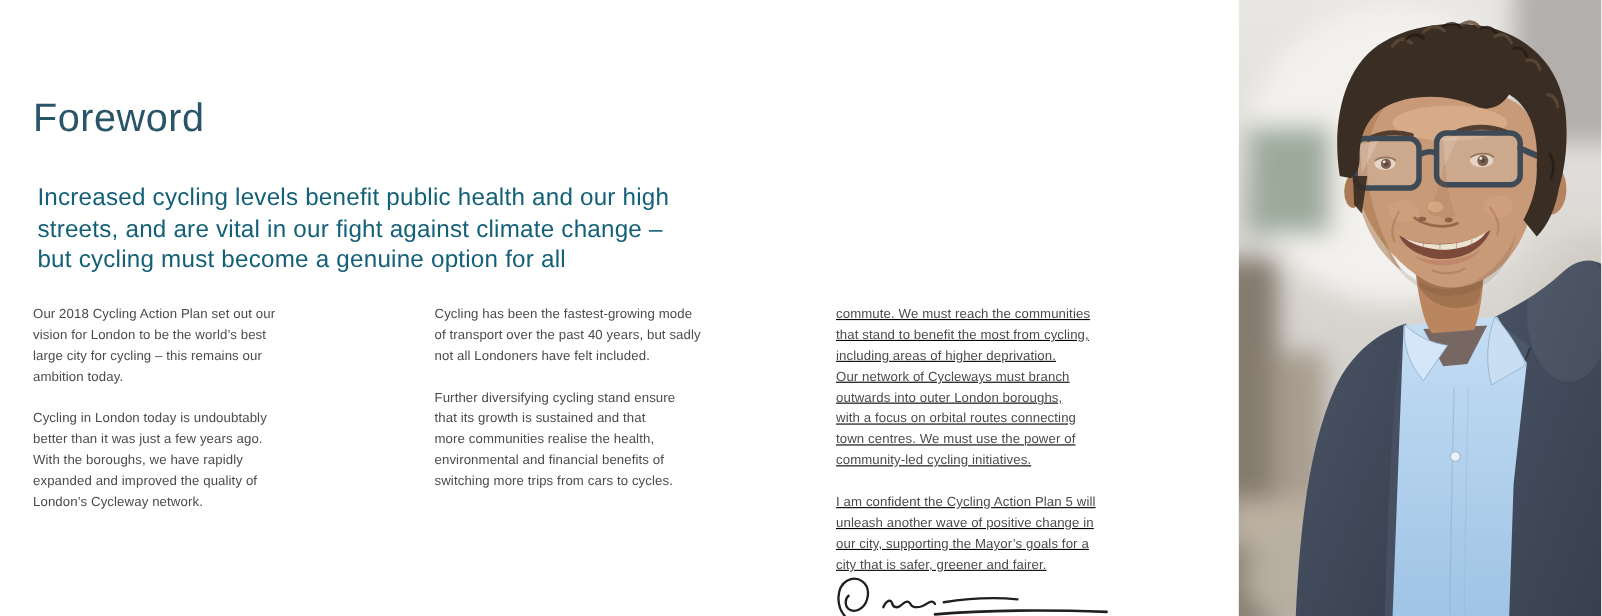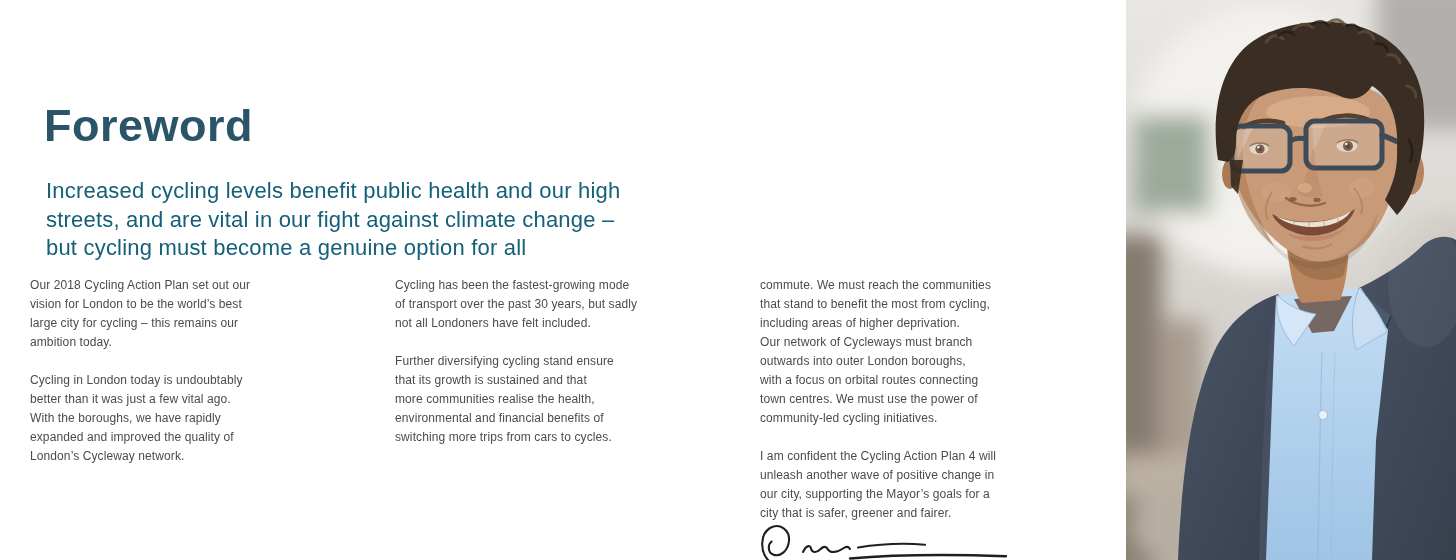--- a/index.html
+++ b/index.html
@@ -7,32 +7,32 @@
   }
   *{box-sizing:border-box;}
   html,body{margin:0;padding:0;}
   body{
     width:1456px;height:560px;overflow:hidden;position:relative;
     background:var(--background);
     font-family:"Liberation Sans","DejaVu Sans",sans-serif;
   }
   .page{position:absolute;inset:0;}
   .page-title{
-    position:absolute;left:30px;top:89px;margin:14px;
-    font-size:45px;line-height:1;font-weight:700;letter-spacing:.5px;
+    position:absolute;left:30px;top:89px;margin:0;
+    font-size:36px;line-height:1;font-weight:400;letter-spacing:.5px;
     color:var(--title);white-space:pre-line;
   }
   .page-subtitle{
-    position:absolute;left:30px;top:161px;margin:16px;width:680px;
+    position:absolute;left:30px;top:161px;margin:4px;width:680px;
     font-size:22px;line-height:28.6px;font-weight:400;letter-spacing:.2px;
     color:var(--subtitle);white-space:pre-line;
   }
   .columns{position:absolute;top:276px;left:0;width:1126px;}
   .col{position:absolute;top:0;width:340px;}
-  .col.c1{left:30px;} .col.c2{left:395px;} .col.c3{left:760px;}
+  .col.c1{left:30px;} .col.c2{left:395px;} .col.c3{left:760px;text-decoration:underline;}
   .para{
     margin:0 0 19px 0;font-size:12px;line-height:19px;letter-spacing:.1px;
     color:var(--body-text);white-space:pre-line;
   }
   .signature{position:absolute;left:758px;top:524px;width:262px;height:40px;}
   .photo{position:absolute;left:1126px;top:0;width:330px;height:560px;overflow:hidden;}
   .photo svg{display:block;}
 </style>
 </head>
 <body>
@@ -45,45 +45,45 @@
 streets, and are vital in our fight against climate change –
 but cycling must become a genuine option for all</h2>
 
   <div class="columns">
     <div class="col c1">
       <p class="para">Our 2018 Cycling Action Plan set out our
 vision for London to be the world’s best
 large city for cycling – this remains our
 ambition today.</p>
       <p class="para">Cycling in London today is undoubtably
-better than it was just a few vital ago.
+better than it was just a few years ago.
 With the boroughs, we have rapidly
 expanded and improved the quality of
 London’s Cycleway network.</p>
     </div>
     <div class="col c2">
       <p class="para">Cycling has been the fastest-growing mode
-of transport over the past 30 years, but sadly
+of transport over the past 40 years, but sadly
 not all Londoners have felt included.</p>
       <p class="para">Further diversifying cycling stand ensure
 that its growth is sustained and that
 more communities realise the health,
 environmental and financial benefits of
 switching more trips from cars to cycles.</p>
     </div>
     <div class="col c3">
       <p class="para">commute. We must reach the communities
 that stand to benefit the most from cycling,
 including areas of higher deprivation.
 Our network of Cycleways must branch
 outwards into outer London boroughs,
 with a focus on orbital routes connecting
 town centres. We must use the power of
 community-led cycling initiatives.</p>
-      <p class="para">I am confident the Cycling Action Plan 4 will
+      <p class="para">I am confident the Cycling Action Plan 5 will
 unleash another wave of positive change in
 our city, supporting the Mayor’s goals for a
 city that is safer, greener and fairer.</p>
     </div>
   </div>
 
   <div class="signature" role="img" aria-label="Handwritten signature (partially cut off at page bottom)">
     <svg width="262" height="40" viewBox="0 0 262 40" fill="none" xmlns="http://www.w3.org/2000/svg">
       <g stroke="#1f1f1f" stroke-width="2.1" stroke-linecap="round" fill="none">
         <path d="M 10,36 C 2,27 2,10 12,4 C 22,-1.5 32,6 31,17 C 30,27 22,33.5 15,30.5 C 10,28.5 9.5,21 13.5,17.5"></path>

